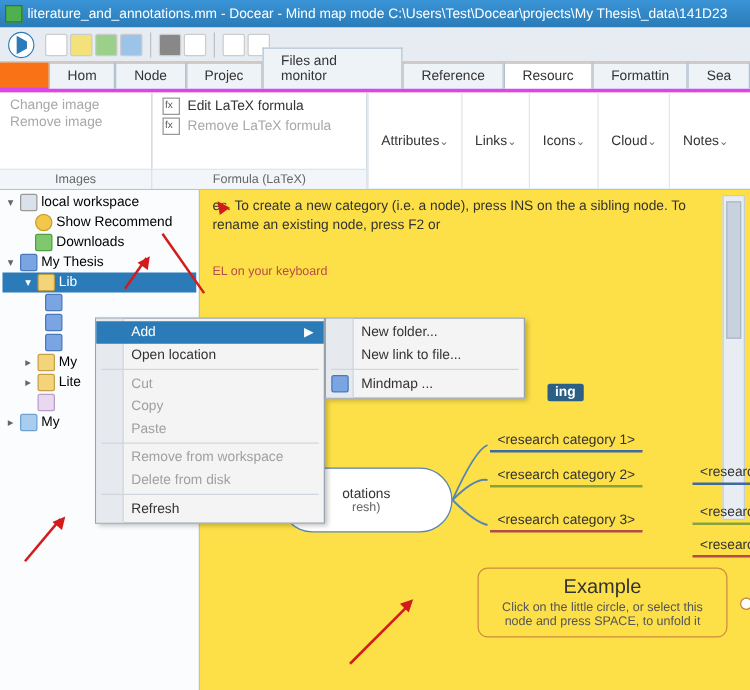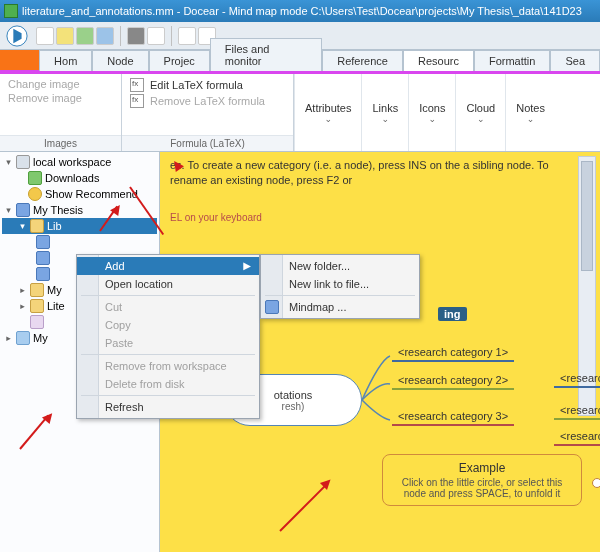--- a/index.html
+++ b/index.html
@@ -27,21 +27,21 @@
   .ribbon { height: 78px; background: #fff; border-bottom: 1px solid #b5c3d0; display: flex; }
   .rgroup { border-right: 1px solid #c8d2dc; display: flex; flex-direction: column; }
   .rbody { flex: 1; padding: 4px 8px; display: flex; flex-direction: column; gap: 2px; }
   .rlabel { text-align: center; font-size: 10px; color: #666; padding: 2px 0; background: #f2f5f9; border-top: 1px solid #e0e6ec; }
   .ritem { display: flex; align-items: center; gap: 6px; color: #333; }
   .ritem.dis { color: #a8a8a8; }
   .rico { width: 14px; height: 14px; }
   .rico.img { background: #6fb6ea; border: 1px solid #4a8fc4; }
   .rico.fx  { background: #fff; border: 1px solid #999; position: relative; }
   .rico.fx::after { content:"fx"; position:absolute; font-size:8px; top:0; left:1px; color:#555;}
-  .rbtn { display:flex; flex-direction:column; align-items:center; justify-content:center; padding:2px 10px; border-left:1px solid #e0e6ec; color:#333; }
+  .rbtn { display:flex; flex-direction:row; align-items:center; justify-content:center; padding:2px 10px; border-left:1px solid #e0e6ec; color:#333; }
   .rbtn .chev { font-size: 9px; color:#666; }
 
   .workspace { position: absolute; top: 152px; left: 0; bottom: 0; width: 160px; background: #fbfcfe; border-right: 1px solid #b5c3d0; overflow: hidden; }
   .tree { padding: 2px 2px; }
   .node { display: flex; align-items: center; gap: 3px; padding: 1px 0 1px 2px; white-space: nowrap; }
   .toggle { width: 9px; font-size: 9px; color:#666; text-align:center; }
   .ico { width: 14px; height: 14px; display:inline-block; border:1px solid #999; border-radius:2px; }
   .ico.ws { background:#d9e1ea; }
   .ico.star { background:#f3c84a; border-color:#c79f2c; border-radius:50%; }
   .ico.dl { background:#7fc86e; border-color:#4fa03e; }
@@ -61,21 +61,21 @@
   .cat { position:absolute; border-bottom:2px solid; padding:0 6px 2px; color:#333; white-space:nowrap; }
   .cat.c1 { top:194px; left:232px; border-color:#3f6aa0; }
   .cat.c2 { top:222px; left:232px; border-color:#8aa23a; }
   .cat.c3 { top:258px; left:232px; border-color:#b44a4a; }
   .catR { position:absolute; right:-30px; border-bottom:2px solid; padding:0 6px 2px; color:#333; white-space:nowrap; }
   .catR.r1 { top:220px; border-color:#3f6aa0; }
   .catR.r2 { top:252px; border-color:#8aa23a; }
   .catR.r3 { top:278px; border-color:#b44a4a; }
   .ing-box { position:absolute; top:155px; left:278px; background:#2b5f86; color:#fff; padding:1px 6px; border-radius:2px; font-weight:bold; }
   .ex-box { position:absolute; top:302px; left:222px; width:200px; border:1px solid #d08a3c; border-radius:8px; padding:6px 8px; text-align:center; color:#333; }
-  .ex-box .t { font-size:12px; }
+  .ex-box .t { font-size:16px; }
   .ex-box .s { font-size:10px; color:#555; display:block; margin-top:2px; }
   .dot { position:absolute; width:10px; height:10px; border:1px solid #c08040; border-radius:50%; background:#fff; }
   .dot.d-ex { top:326px; left:432px; }
 
   .ctx { position:absolute; background:#f4f4f4; border:1px solid #9aa4b0; box-shadow:2px 2px 4px rgba(0,0,0,.25); }
   .ctx-main { top:254px; left:76px; width:184px; }
   .ctx-sub  { top:254px; left:260px; width:160px; }
   .ctx .strip { position:absolute; left:0; top:0; bottom:0; width:22px; background:#e6eaef; border-right:1px solid #cfd6de; }
   .ctx ul { list-style:none; position:relative; padding:2px 0; }
   .ctx li { padding:3px 8px 3px 28px; color:#333; white-space:nowrap; position:relative; }
@@ -177,27 +177,27 @@
 
 <div class="workspace">
   <div class="tree">
     <div class="node">
         <span class="toggle">▾</span>
         <span class="ico ws"></span>
         <span>local workspace</span>
       </div>
     <div class="node" style="padding-left:14px">
         <span class="toggle"></span>
+        <span class="ico star"></span>
+        <span>Show Recommend</span>
+      </div>
+    <div class="node" style="padding-left:14px">
+        <span class="toggle"></span>
         <span class="ico dl"></span>
         <span>Downloads</span>
-      </div>
-    <div class="node" style="padding-left:14px">
-        <span class="toggle"></span>
-        <span class="ico star"></span>
-        <span>Show Recommend</span>
       </div>
     <div class="node" style="padding-left:2px">
         <span class="toggle">▾</span>
         <span class="ico doc"></span>
         <span>My Thesis</span>
       </div>
     <div class="node sel" style="padding-left:16px">
         <span class="toggle" style="color:#fff">▾</span>
         <span class="ico fold-open"></span>
         <span>Lib</span>

